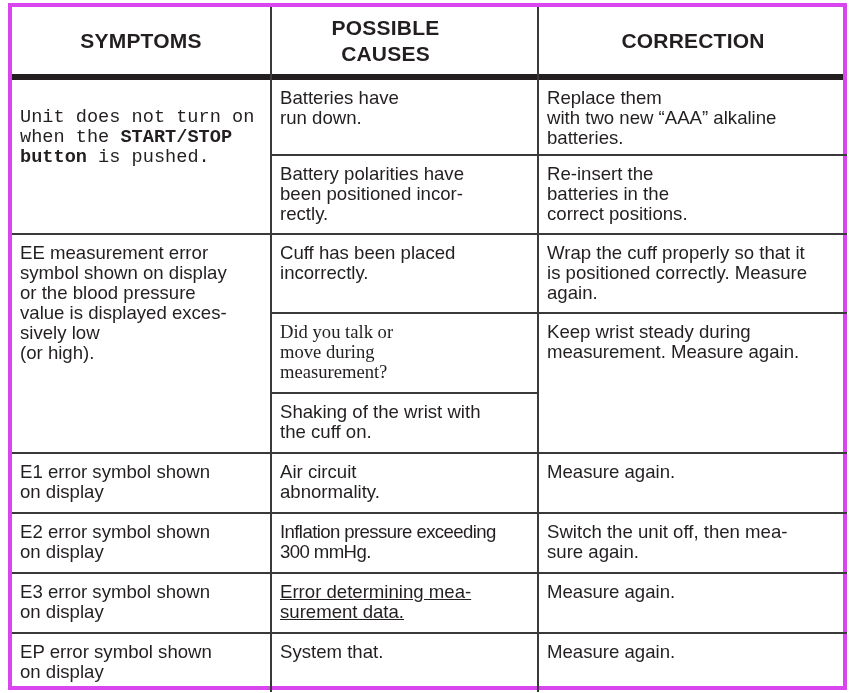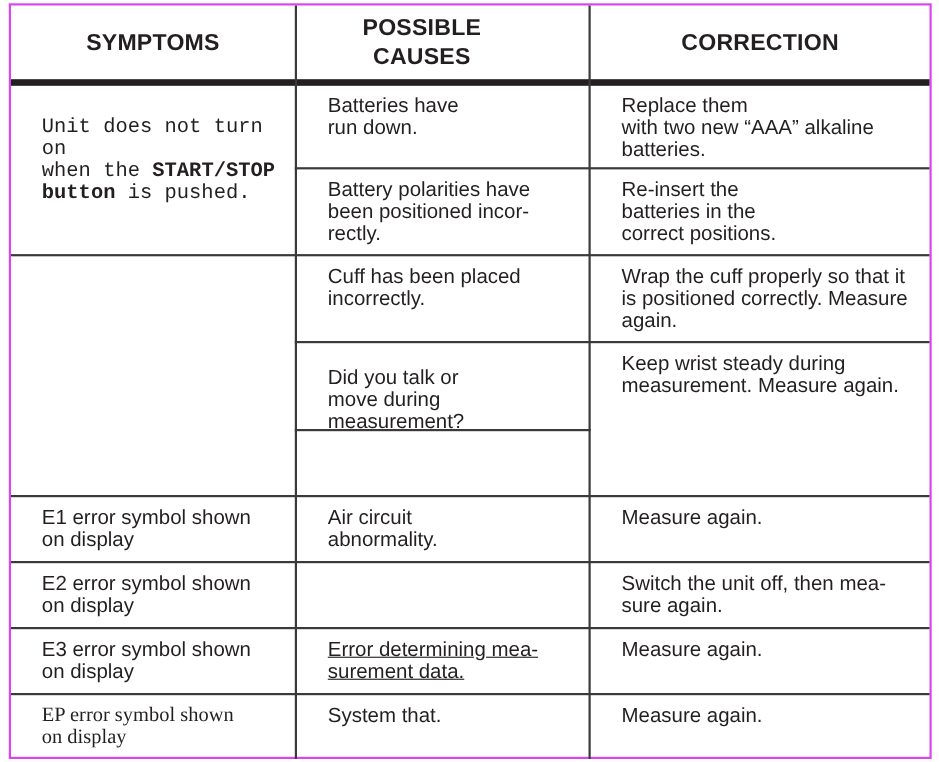--- a/index.html
+++ b/index.html
@@ -1,21 +1,21 @@
 <!DOCTYPE html>
 <html><head>
 <meta charset="utf-8">
 <style>
   html, body { margin: 0; padding: 0; background: #ffffff; }
   body { width: 854px; height: 693px; position: relative; overflow: hidden;
          font-family: "Liberation Sans", "DejaVu Sans", sans-serif; color: #231f20; }
   .tbl { position: absolute; left: 8px; top: 3px; width: 839px; height: 687px;
-         border: 2px solid #d946ef; box-sizing: border-box; }
+         border: 4px solid #d946ef; box-sizing: border-box; }
   .cell { position: absolute; box-sizing: border-box; font-size: 18.6px; line-height: 20px;
-          padding: 8px 12px 0 28px; white-space: pre-line; }
+          padding: 8px 12px 0 8px; white-space: pre-line; }
   .hdr { position: absolute; box-sizing: border-box; display: flex; align-items: center;
          justify-content: center; text-align: center; font-weight: bold; font-size: 21px;
          line-height: 26px; white-space: pre-line; letter-spacing: 0.2px; }
   .vline { position: absolute; width: 2px; background: #3a3a3a; }
   .hline { position: absolute; height: 2px; background: #3a3a3a; }
   .thick { position: absolute; left: 0; right: 0; top: 67px; height: 6px; background: #231f20; }
   b { font-weight: bold; }
   .narrow { letter-spacing: -0.6px; }
 </style>
 </head>
@@ -44,51 +44,61 @@
 batteries.</div>
   <div class="hline" style="left:258px; width:577px; top:147px;"></div>
   <div class="cell" style="left:260px; top:149px; width:265px; height:78px;">Battery polarities have
 been positioned incor-
 rectly.</div>
   <div class="cell" style="left:527px; top:149px; width:308px; height:78px;">Re-insert the
 batteries in the
 correct positions.</div>
   <div class="hline" style="left:0; width:835px; top:226px;"></div>
 
+  <div class="cell" style="left:0; top:228px; width:258px; height:217px;">EE measurement error
+symbol shown on display
+or the blood pressure
+value is displayed exces-
+sively low
+(or high).</div>
   <div class="cell" style="left:260px; top:228px; width:265px; height:77px;">Cuff has been placed
 incorrectly.</div>
   <div class="cell" style="left:527px; top:228px; width:308px; height:77px;">Wrap the cuff properly so that it
 is positioned correctly. Measure
 again.</div>
   <div class="hline" style="left:258px; width:577px; top:305px;"></div>
-  <div class="cell" style="left:260px; top:320px; width:271px; height:78px;">Did you talk or
+  <div class="cell" style="left:260px; top:307px; width:271px; height:78px;font-family:Liberation Serif, serif;">Did you talk or
 move during
 measurement?</div>
   <div class="cell" style="left:527px; top:307px; width:308px; height:138px;">Keep wrist steady during
 measurement. Measure again.</div>
   <div class="hline" style="left:258px; width:269px; top:385px;"></div>
+  <div class="cell" style="left:260px; top:387px; width:265px; height:58px;">Shaking of the wrist with
+the cuff on.</div>
   <div class="hline" style="left:0; width:835px; top:445px;"></div>
 
   <div class="cell" style="left:0; top:447px; width:258px; height:58px;">E1 error symbol shown
 on display</div>
   <div class="cell" style="left:260px; top:447px; width:260px; height:58px;">Air circuit
 abnormality.</div>
   <div class="cell" style="left:527px; top:447px; width:308px; height:58px;">Measure again.</div>
   <div class="hline" style="left:0; width:835px; top:505px;"></div>
 
   <div class="cell" style="left:0; top:507px; width:258px; height:58px;">E2 error symbol shown
 on display</div>
+  <div class="cell narrow" style="left:260px; top:507px; width:265px; height:58px;">Inflation pressure exceeding
+300 mmHg.</div>
   <div class="cell" style="left:527px; top:507px; width:308px; height:58px;">Switch the unit off, then mea-
 sure again.</div>
   <div class="hline" style="left:0; width:835px; top:565px;"></div>
 
   <div class="cell" style="left:0; top:567px; width:258px; height:58px;">E3 error symbol shown
 on display</div>
   <div class="cell" style="left:260px; top:567px; width:265px; height:58px;text-decoration:underline;">Error determining mea-
 surement data.</div>
   <div class="cell" style="left:527px; top:567px; width:308px; height:58px;">Measure again.</div>
   <div class="hline" style="left:0; width:835px; top:625px;"></div>
 
-  <div class="cell" style="left:0; top:627px; width:258px; height:58px;font-family:Liberation Serif, serif;">EP error symbol shown
+  <div class="cell" style="left:0; top:627px; width:258px; height:58px;">EP error symbol shown
 on display</div>
   <div class="cell" style="left:260px; top:627px; width:265px; height:58px;">System that.</div>
   <div class="cell" style="left:527px; top:627px; width:308px; height:58px;">Measure again.</div>
 </div>
 
 </body></html>

